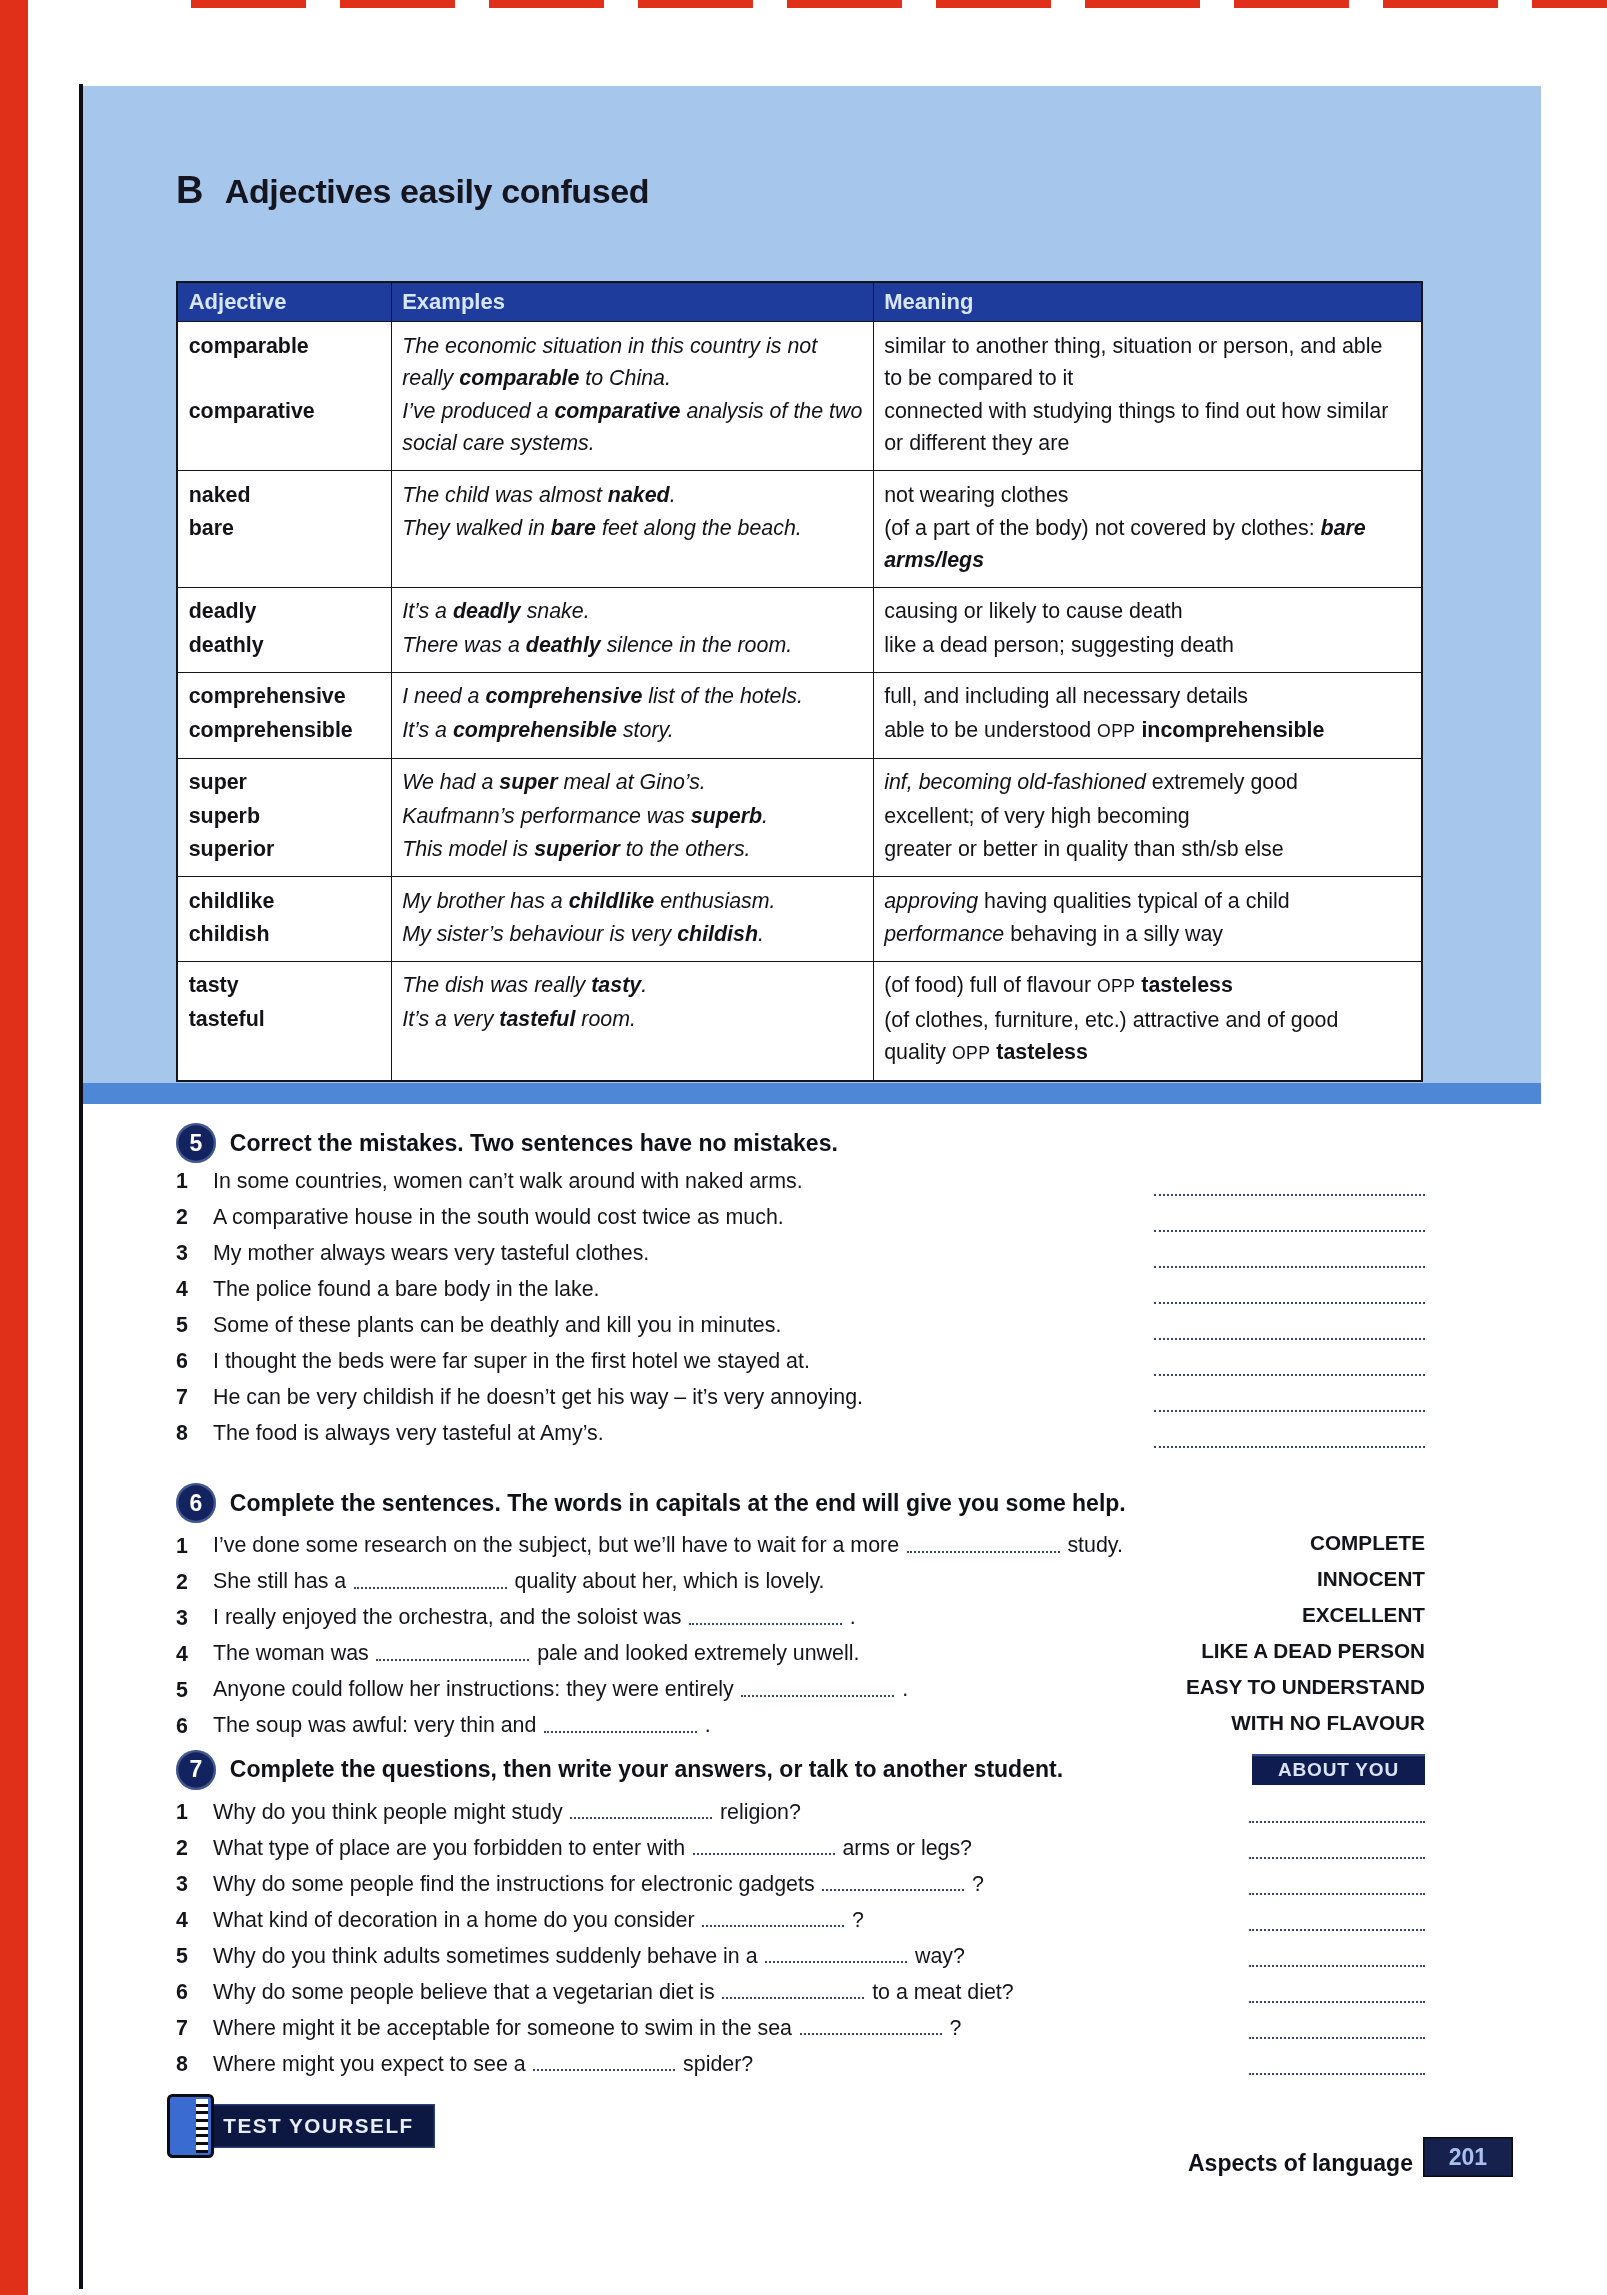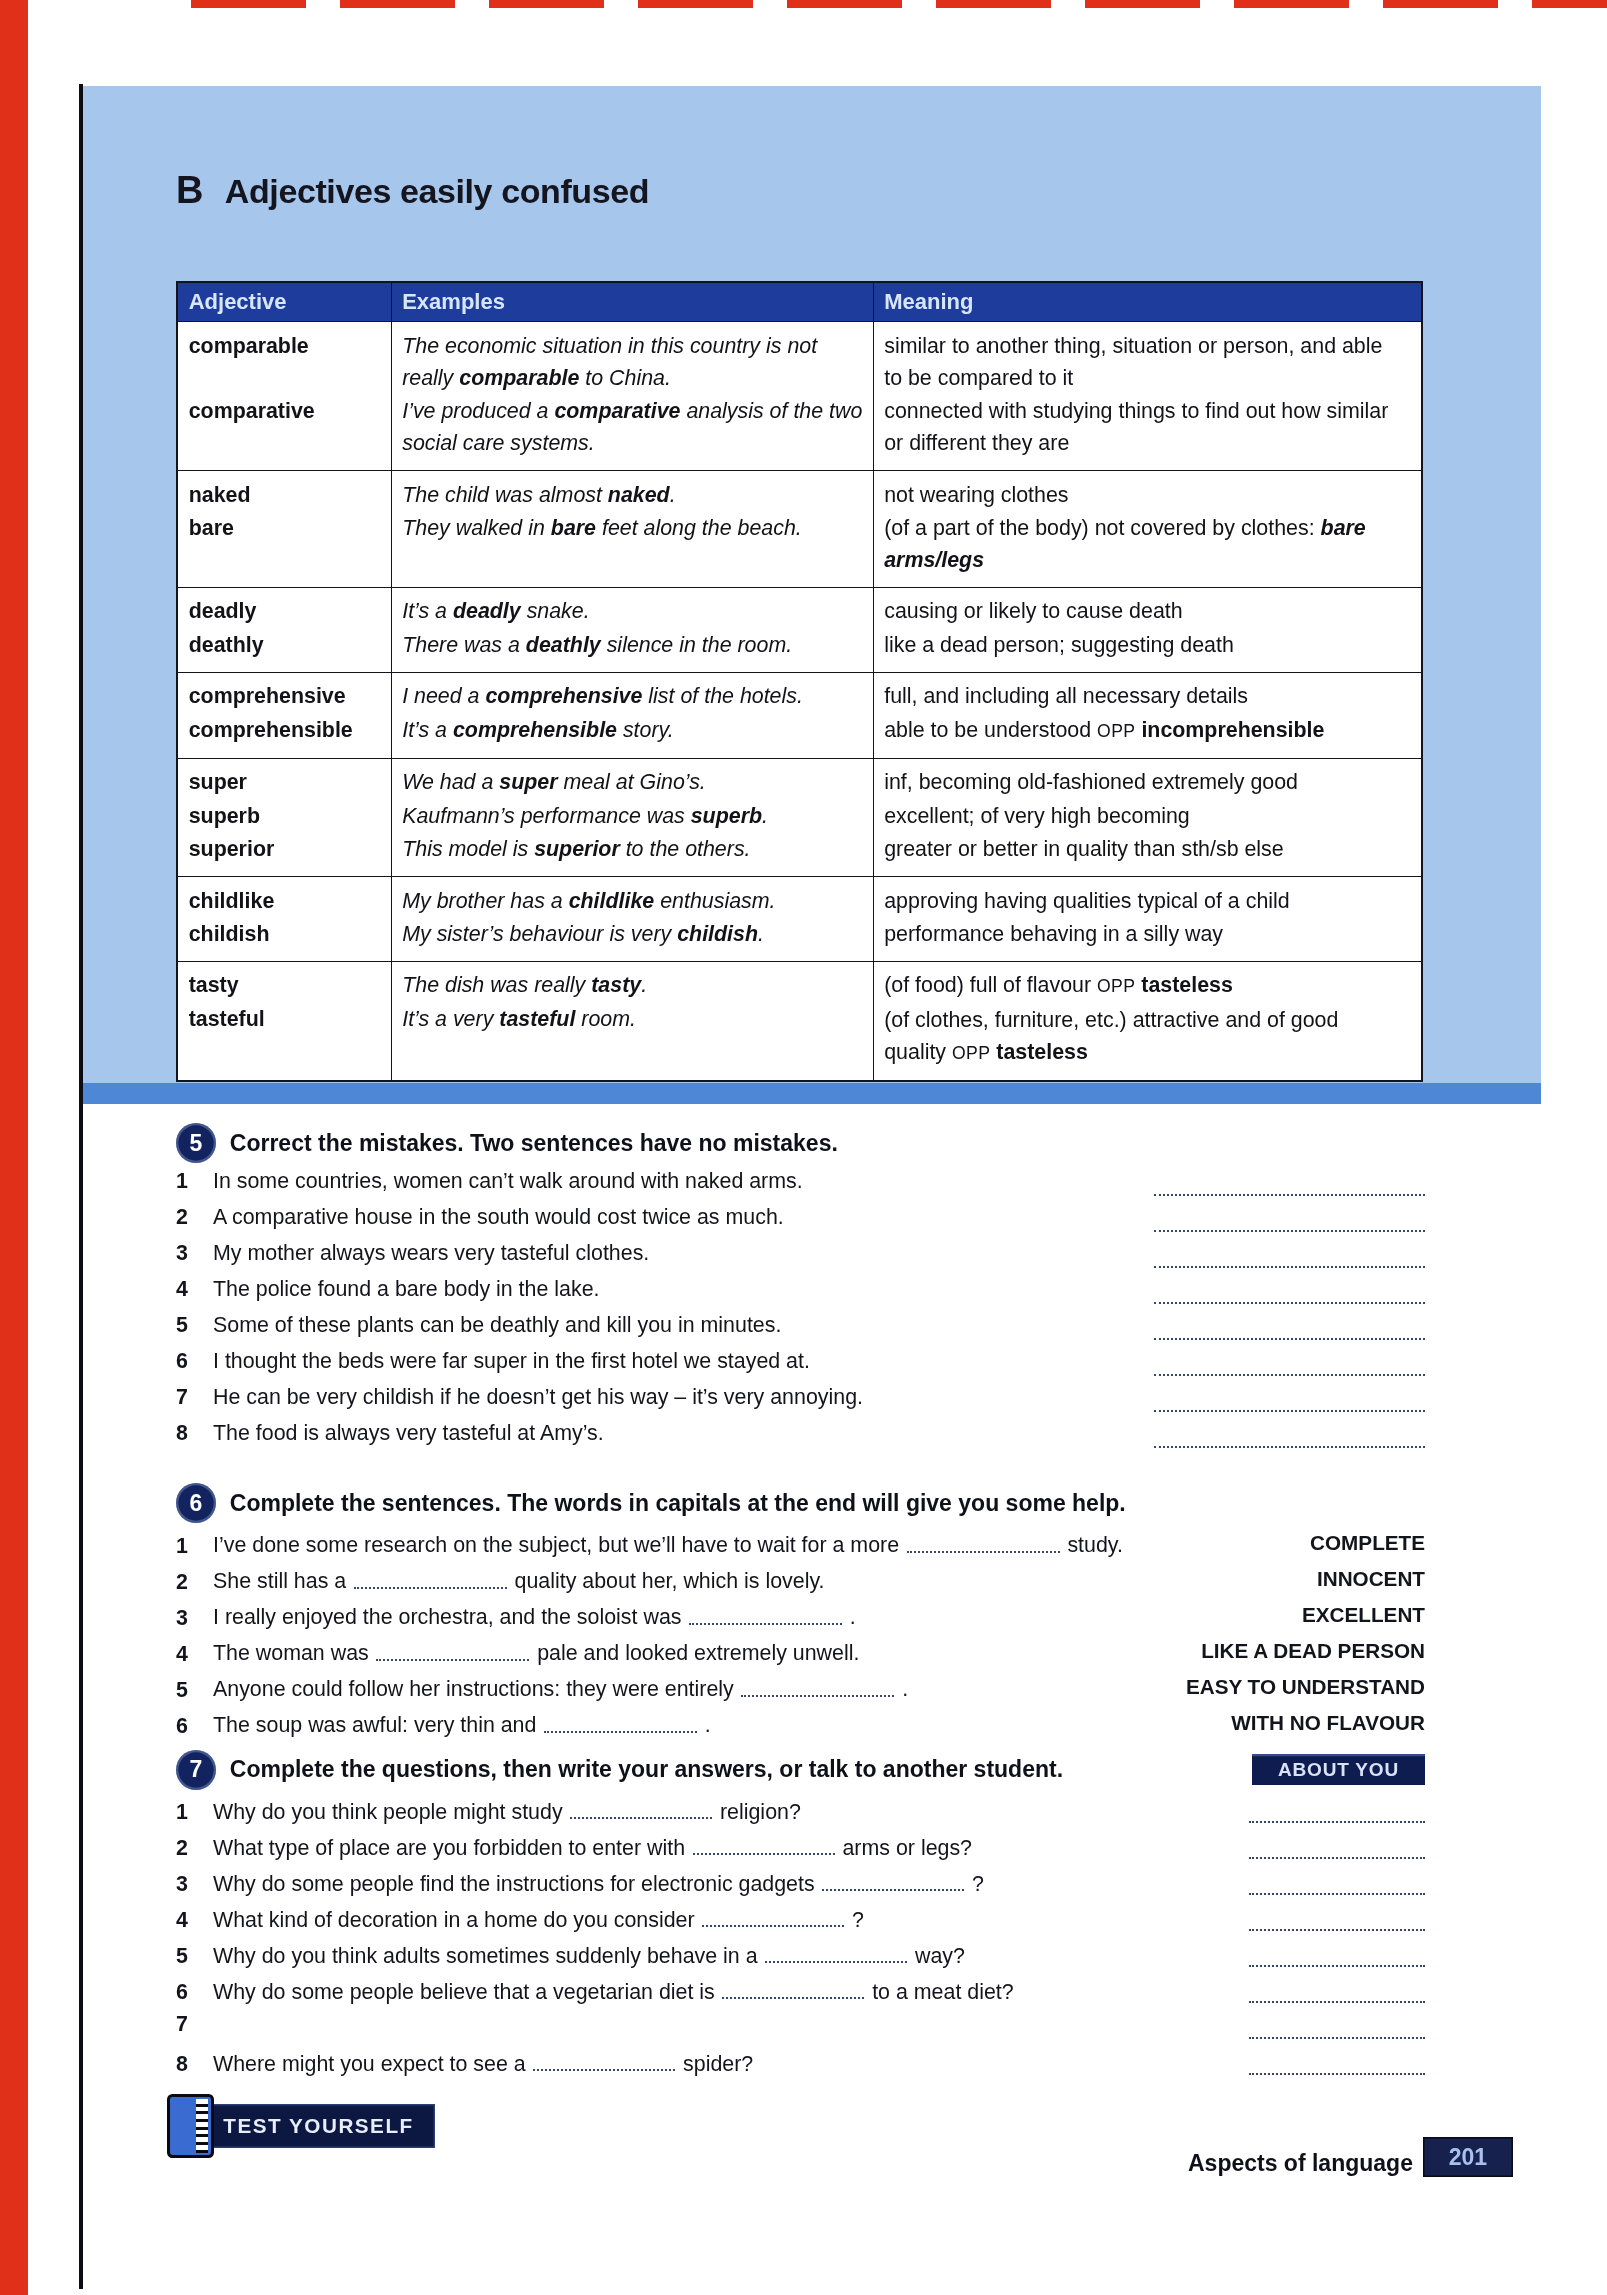--- a/index.html
+++ b/index.html
@@ -29,21 +29,21 @@
     font-size:21.4px;line-height:32px;color:#121218;background:#fff;}
   .c-mean{padding-right:31px !important;}
   .grp{margin-bottom:1.5px;}
   .g2{min-height:64px;}
   .adj{font-weight:700;}
   .ex{font-style:italic;}
   .ex b{font-weight:700;}
   .bi{font-weight:700;font-style:italic;}
   .opp{font-size:17.6px;letter-spacing:0.4px;}
   .bkey{font-weight:700;}
-  .it{}
+  .it{font-style:italic;}
 
   
   .exercises{position:absolute;left:176px;top:1123px;width:1249px;}
   .ex-block{margin-bottom:26px;}
   .ex-block.b6{margin-bottom:4.6px;}
   .ex-head{display:flex;align-items:center;gap:13.8px;margin-bottom:6.1px;}
   .ex-badge{flex:none;width:40px;height:40px;border-radius:50%;background:#12235f;color:#ffffff;
     font-size:23px;font-weight:700;display:flex;align-items:center;justify-content:center;
     box-shadow:inset 0 0 0 2.3px rgba(160,185,235,.35);}
   .ex-title{margin:0;font-size:23px;font-weight:700;color:#10101a;}
@@ -323,20 +323,21 @@
       <span class="itext"><span>Why do you think adults sometimes suddenly behave in a</span><span class="blank short"></span><span>way?</span></span>
       <span class="ansline short"></span>
     </div>
     <div class="ex-item">
       <span class="inum">6</span>
       <span class="itext"><span>Why do some people believe that a vegetarian diet is</span><span class="blank short"></span><span>to a meat diet?</span></span>
       <span class="ansline short"></span>
     </div>
     <div class="ex-item">
       <span class="inum">7</span>
+      <span class="itext"><span>Where might it be acceptable for someone to swim in the sea</span><span class="blank short"></span><span>?</span></span>
       <span class="ansline short"></span>
     </div>
     <div class="ex-item">
       <span class="inum">8</span>
       <span class="itext"><span>Where might you expect to see a</span><span class="blank short"></span><span>spider?</span></span>
       <span class="ansline short"></span>
     </div>
   </div>
 
 </section>

